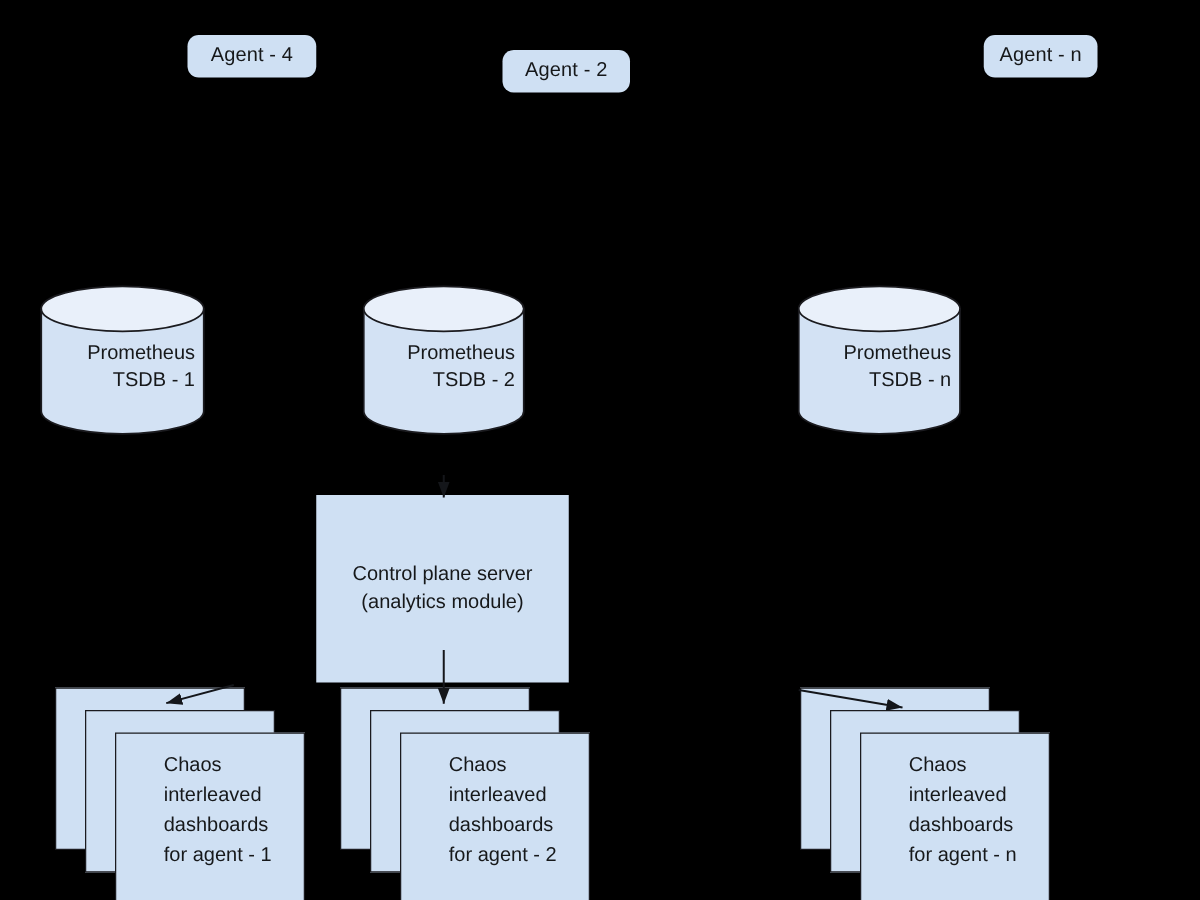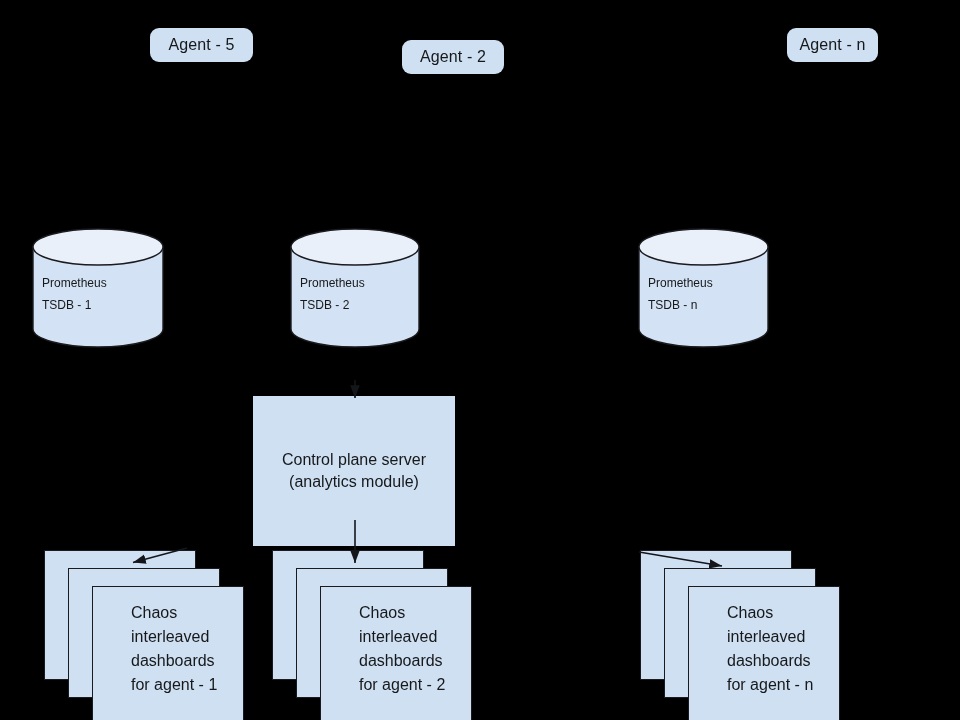--- a/index.html
+++ b/index.html
@@ -45,24 +45,24 @@
     position: absolute;
     inset: 0;
     display: block;
   }
   .cylinder .cyl-label {
     position: absolute;
     left: 10px;
     right: 8px;
     top: 44px;
     color: #16181a;
-    font-size: 12px;
+    font-size: 16px;
     line-height: 22px;
     white-space: pre-line;
-    text-align: left;
+    text-align: right;
   }
 
   
   .plain-box {
     position: absolute;
     background: #cfe0f3;
     border: 0;
     display: flex;
     align-items: center;
     justify-content: center;
@@ -105,21 +105,21 @@
     inset: 0;
     pointer-events: none;
   }
 </style>
 </head>
 <body>
 
 <div id="canvas">
 
   <div class="agent-pill" style="left:150px; top:28px; width:103px; height:34px;">
-    <span>Agent - 5</span>
+    <span>Agent - 4</span>
   </div>
 
   <div class="agent-pill" style="left:402px; top:28px; width:102px; height:34px;margin-top:12px;">
     <span>Agent - 2</span>
   </div>
 
   <div class="agent-pill" style="left:787px; top:28px; width:91px; height:34px;">
     <span>Agent - n</span>
   </div>
 

